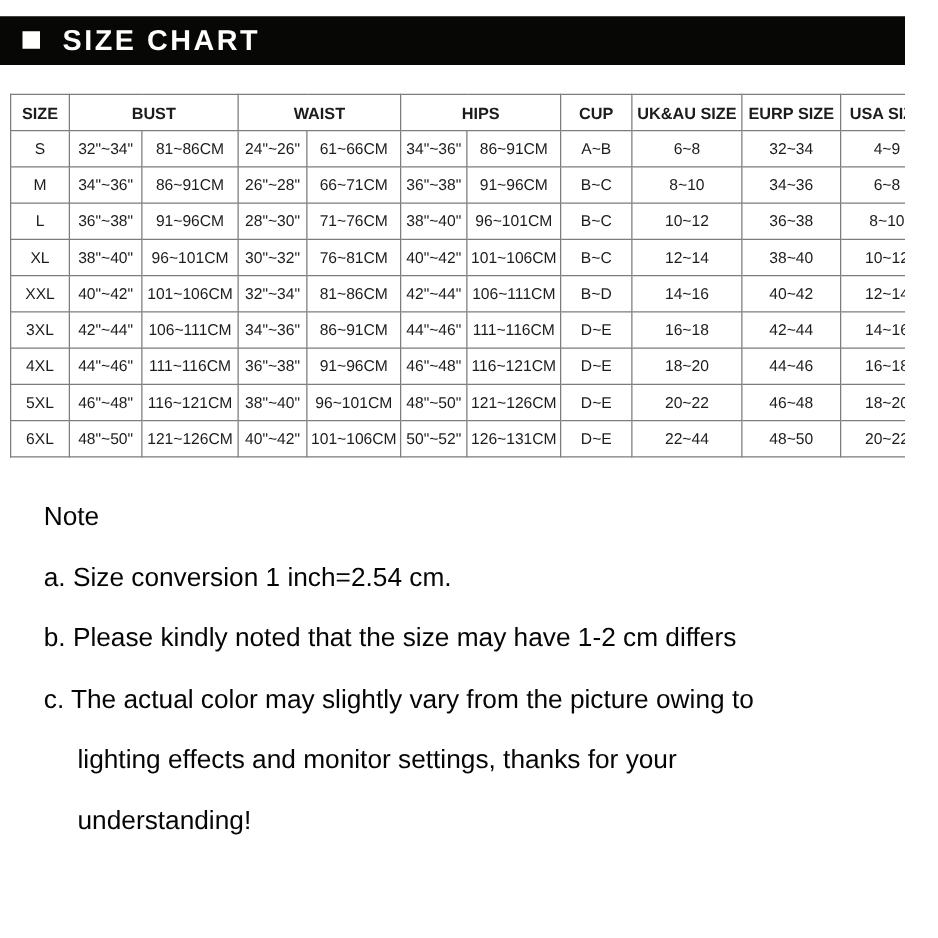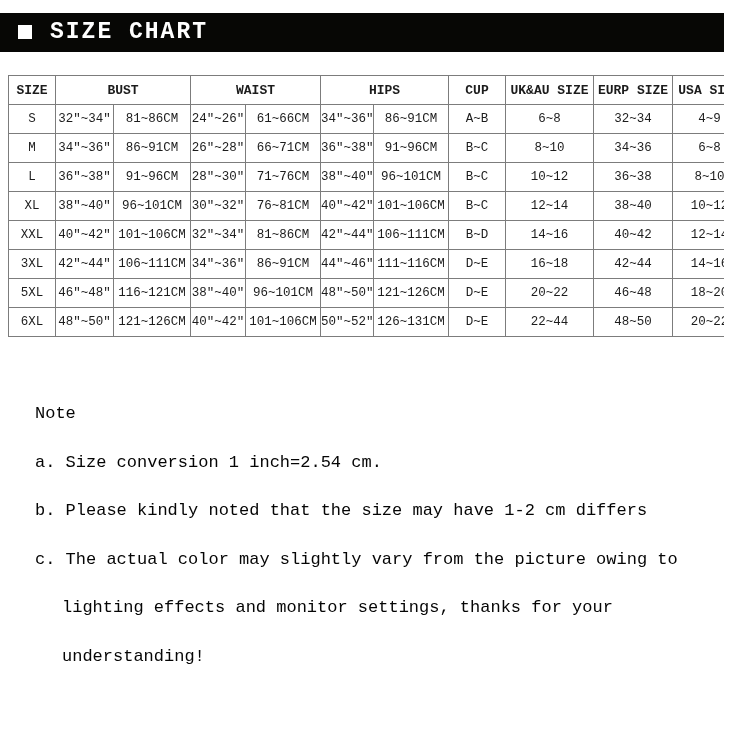--- a/index.html
+++ b/index.html
@@ -7,21 +7,20 @@
     padding: 0;
     background: #ffffff;
     font-family: "Liberation Sans", sans-serif;
   }
   .page {
     position: relative;
     width: 724px;
     height: 750px;
     background: #ffffff;
     overflow: hidden;
-    font-family: Liberation Mono, monospace;
   }
   
   .header-bar {
     position: absolute;
     top: 13px;
     left: 0;
     width: 750px;
     height: 39px;
     background: #070705;
   }
@@ -70,21 +69,21 @@
     font-weight: bold;
     font-size: 13px;
   }
   
   .notes {
     position: absolute;
     left: 35px;
     top: 390px;
     width: 700px;
     color: #050505;
-    font-size: 17px;
+    font-size: 21px;
   }
   .note-line {
     height: 48.5px;
     line-height: 48.5px;
     white-space: nowrap;
   }
   .note-line.indent {
     padding-left: 27px;
   }
   .note-line.title {
@@ -201,20 +200,33 @@
           <td>34"~36"</td>
           <td>86~91CM</td>
           <td>44"~46"</td>
           <td>111~116CM</td>
           <td>D~E</td>
           <td>16~18</td>
           <td>42~44</td>
           <td>14~16</td>
         </tr>
         <tr>
+          <td>4XL</td>
+          <td>44"~46"</td>
+          <td>111~116CM</td>
+          <td>36"~38"</td>
+          <td>91~96CM</td>
+          <td>46"~48"</td>
+          <td>116~121CM</td>
+          <td>D~E</td>
+          <td>18~20</td>
+          <td>44~46</td>
+          <td>16~18</td>
+        </tr>
+        <tr>
           <td>5XL</td>
           <td>46"~48"</td>
           <td>116~121CM</td>
           <td>38"~40"</td>
           <td>96~101CM</td>
           <td>48"~50"</td>
           <td>121~126CM</td>
           <td>D~E</td>
           <td>20~22</td>
           <td>46~48</td>

